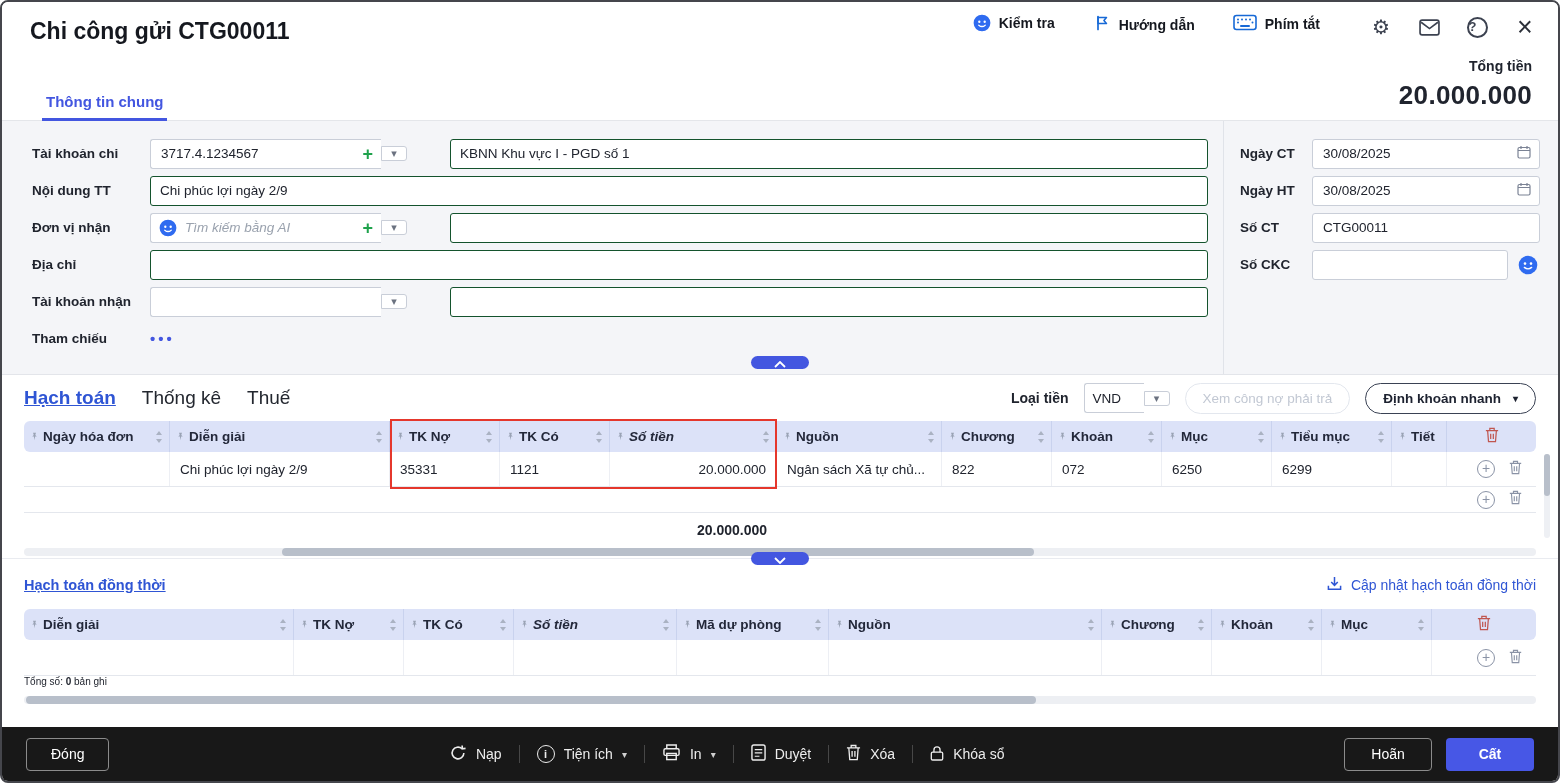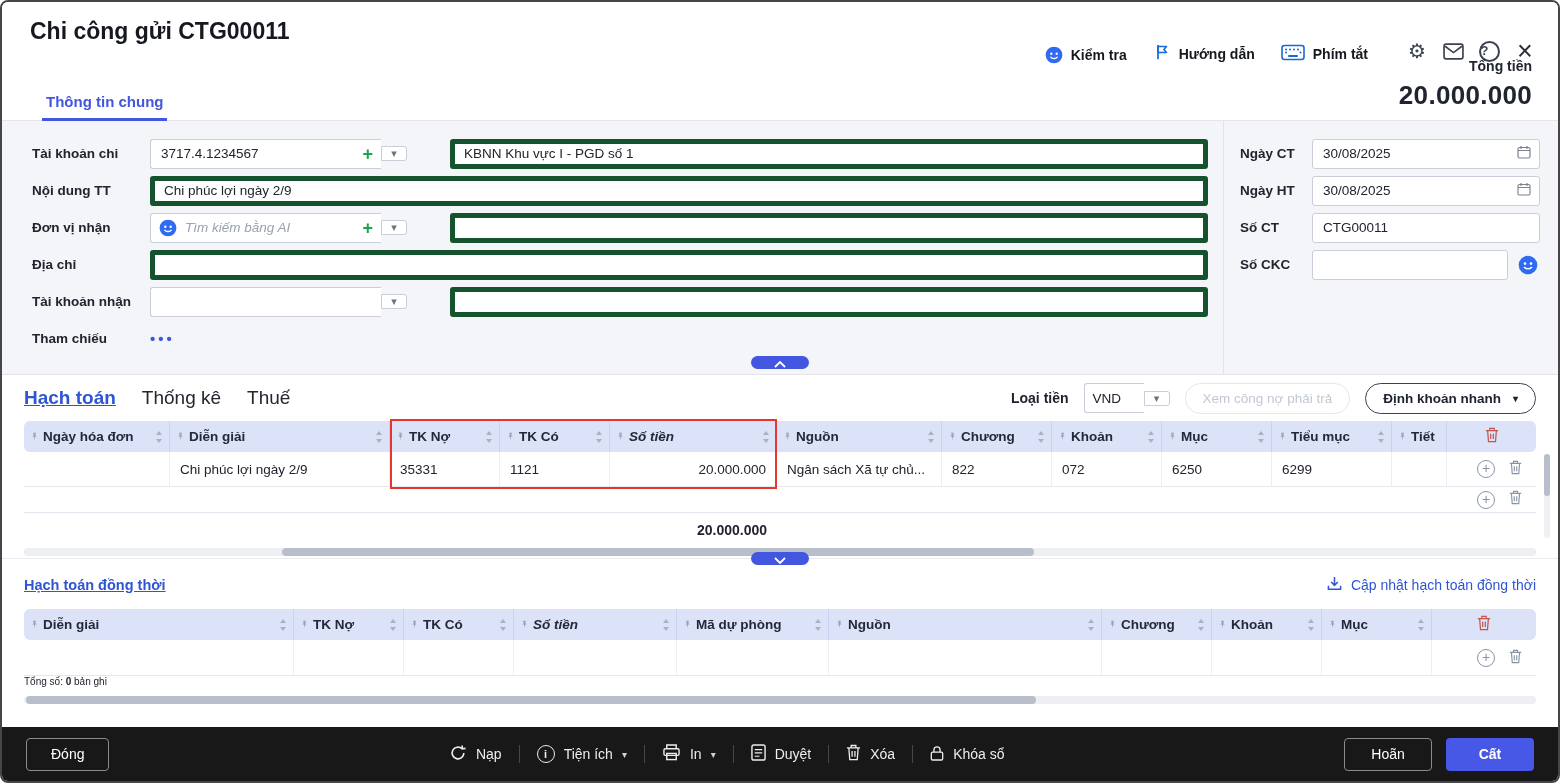--- a/index.html
+++ b/index.html
@@ -3,21 +3,21 @@
 <meta charset="utf-8">
 <style>
   * { box-sizing: border-box; }
   body { margin:0; background:#fff; font-family:"Liberation Sans", sans-serif; }
   .window { position:relative; width:1560px; height:783px; border:2px solid #45464c; border-radius:8px;
             background:#fff; overflow:hidden; color:#20242e; }
 
   
   .hdr { position:relative; height:119px; border-bottom:1px solid #e4e6ea; background:#fff; }
   .hdr-title { position:absolute; left:28px; top:16px; font-size:23px; font-weight:bold; color:#15181f; }
-  .hdr-actions { position:absolute; right:20px; top:36px; display:flex; align-items:flex-end; }
+  .hdr-actions { position:absolute; right:20px; top:12px; display:flex; align-items:flex-start;gap:12px; }
   .hact { display:flex; align-items:center; gap:8px; font-size:14px; font-weight:bold; color:#15181f;
           cursor:pointer; margin-right:26px; }
   .sys-ico { width:26px; height:26px; display:flex; align-items:center; justify-content:center;
              margin-left:10px; cursor:pointer; color:#3c4250; }
   .gear { font-size:20px; }
   .help-circle { width:21px; height:21px; border:2px solid #3c4250; border-radius:50%;
                  font-size:13px; font-weight:bold; }
   .close-x { font-size:27px; line-height:20px; color:#2b2f38; }
   .hdr-total { position:absolute; right:26px; top:56px; text-align:right; }
   .hdr-total-label { font-size:14px; font-weight:bold; }
@@ -25,21 +25,21 @@
   .tab { position:absolute; left:40px; bottom:-1px; padding:0 4px 8px; font-size:15px; font-weight:bold;
          color:#4356e0; border-bottom:3px solid #4356e0; cursor:pointer; }
 
   
   .formsec { position:relative; height:254px; background:#f4f5f8; border-bottom:1px solid #e3e5ea; display:flex; }
   .form-left { width:1225px; padding:14px 0 0 30px; }
   .form-right { flex:1; border-left:1px solid #e0e3e9; padding:14px 18px 0 16px; }
   .frow { display:flex; align-items:center; height:37px; }
   .flabel { width:118px; flex:none; font-size:13.5px; font-weight:bold; color:#20242e; }
   .flabel-r { width:72px; flex:none; font-size:13.5px; font-weight:bold; color:#20242e; }
-  .tbox { height:30px; border:5px solid #14532d; border-radius:3px; background:#fff; font-size:13.5px;
+  .tbox { height:30px; border:1px solid #14532d; border-radius:3px; background:#fff; font-size:13.5px;
           color:#20242e; padding:0 9px; font-family:inherit; outline:none; }
   input::placeholder { color:#9aa2ae; font-style:italic; }
   .combo { display:flex; align-items:center; }
   .combo .main { display:flex; align-items:center; gap:6px; width:231px; height:30px;
                  border:1px solid #c9ced8; border-right:none; border-radius:3px 0 0 3px;
                  background:#fff; padding:0 8px; }
   .combo .main input { border:none; flex:1; min-width:0; height:100%; font-size:13.5px;
                        font-family:inherit; outline:none; color:#20242e; background:transparent; }
   .plus { color:#1fa24c; font-size:18px; font-weight:bold; line-height:1; cursor:pointer; }
   .caret-seg { width:26px; border:1px solid #c9ced8; border-radius:0 3px 3px 0; background:#fff;

